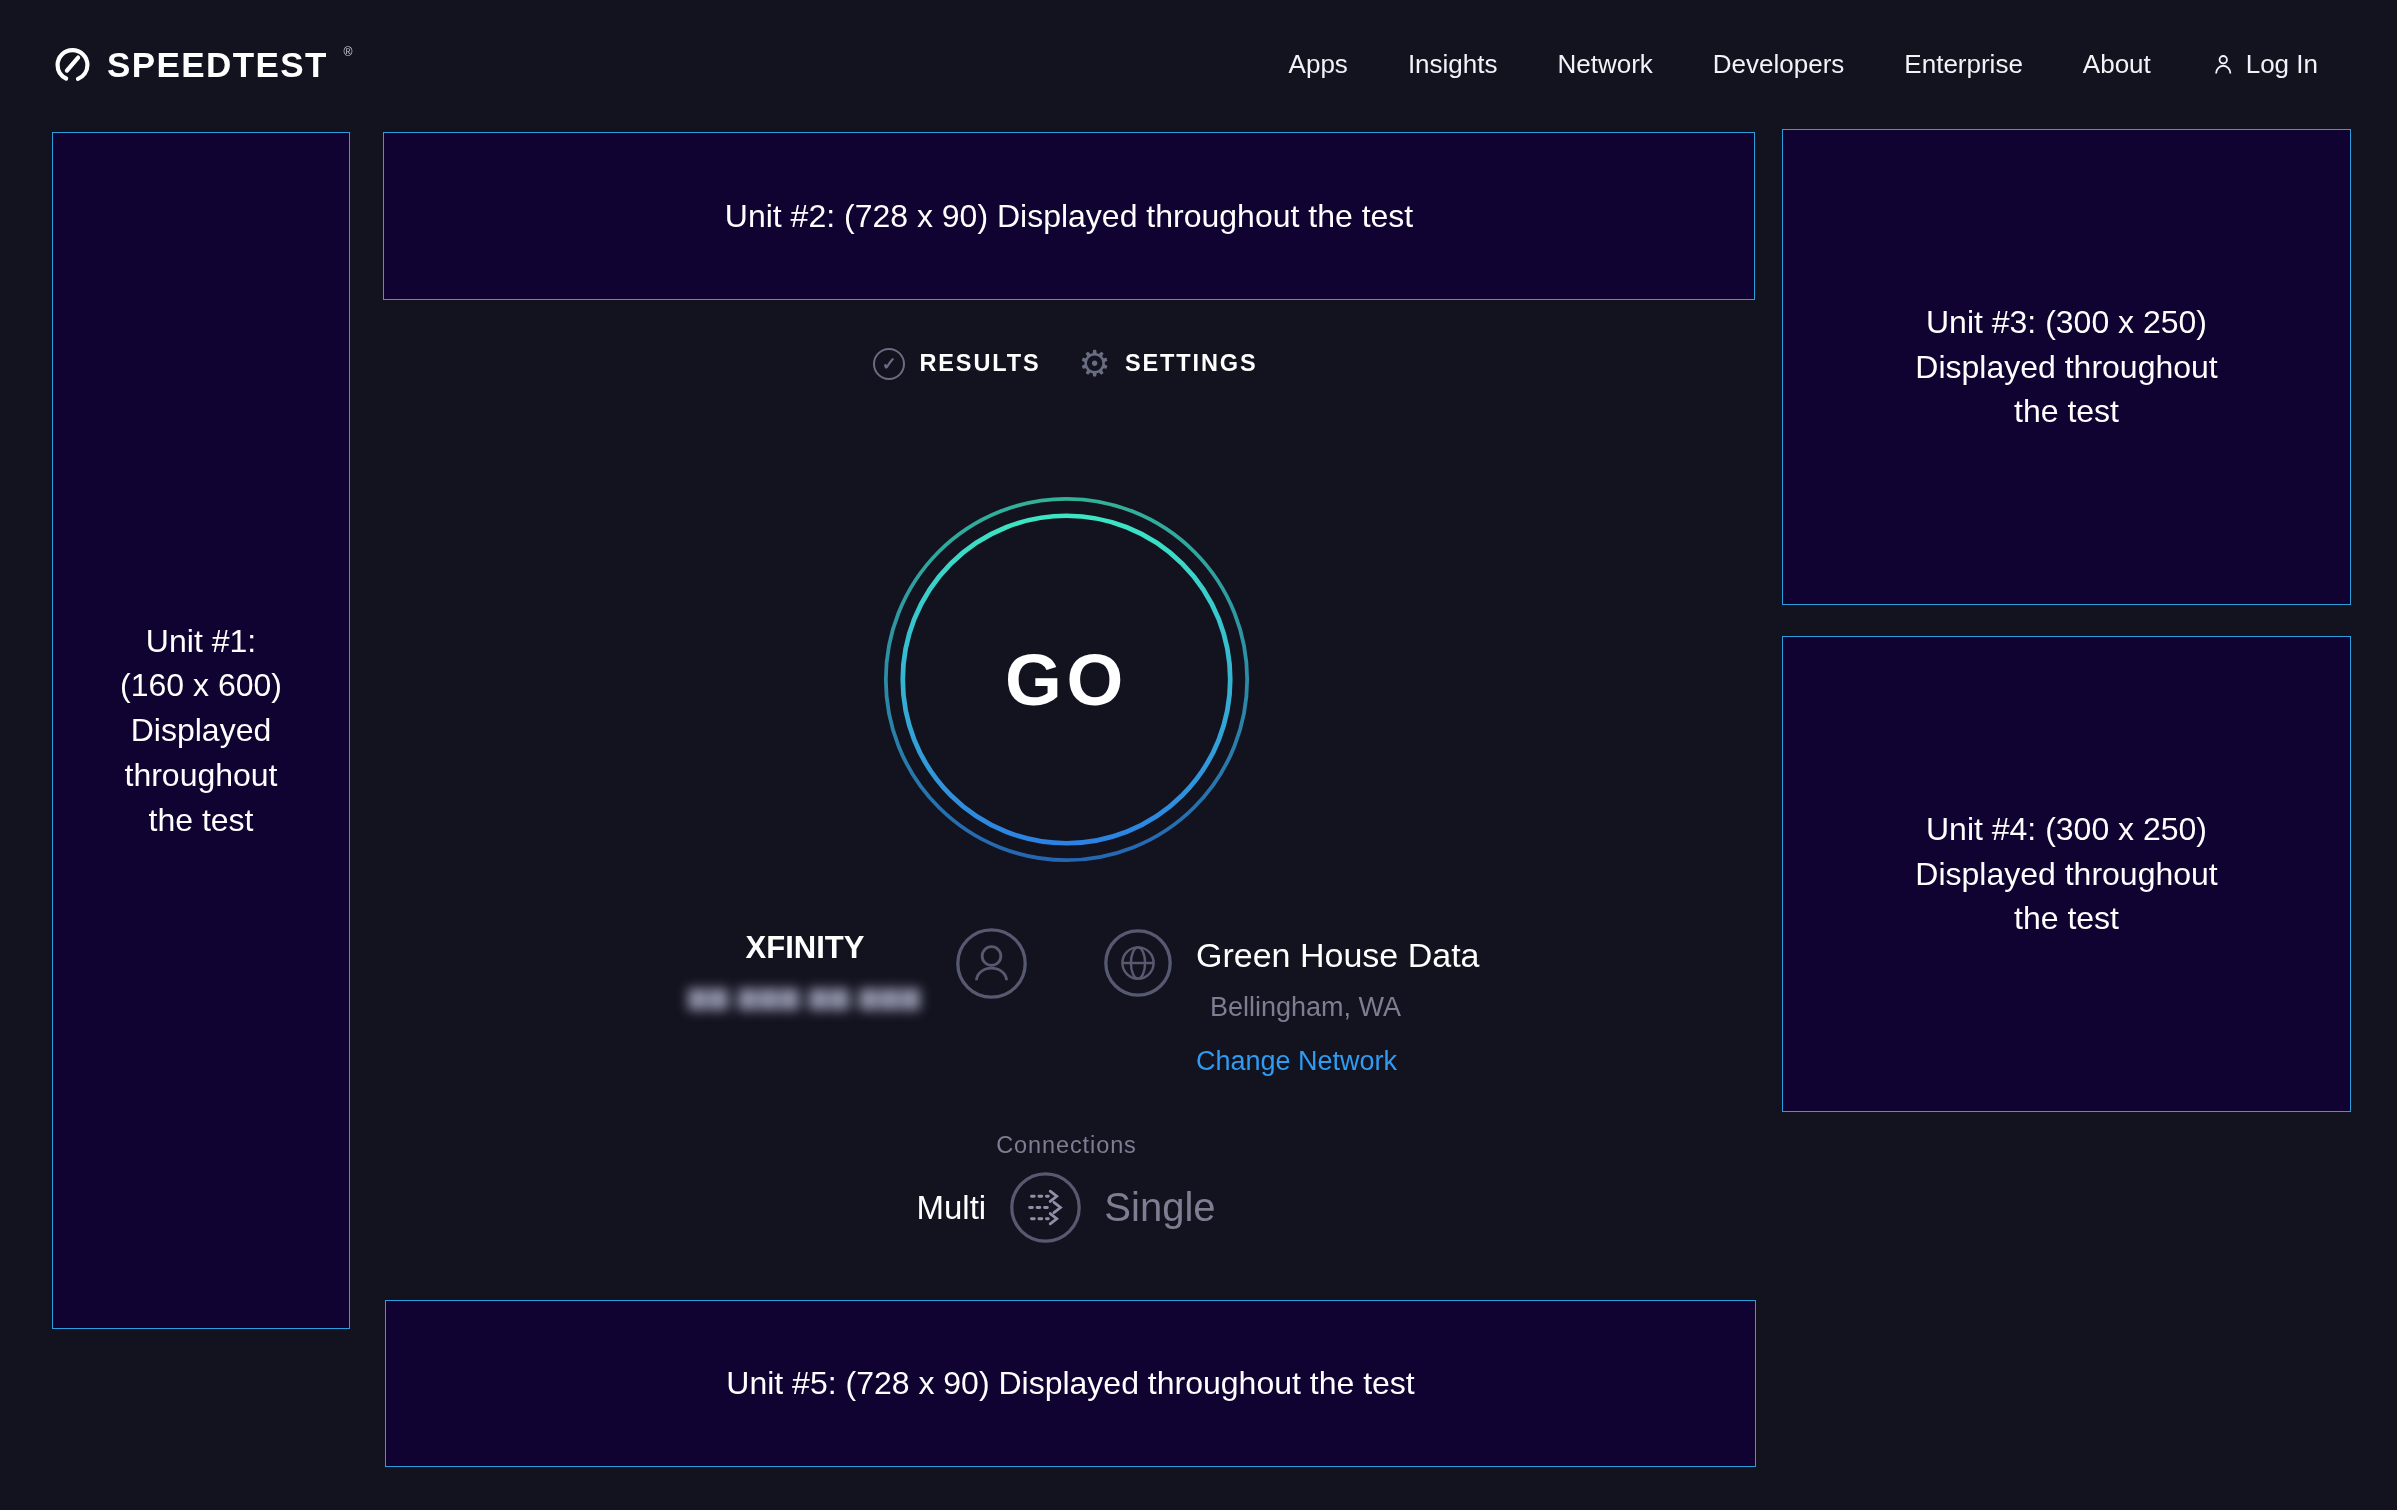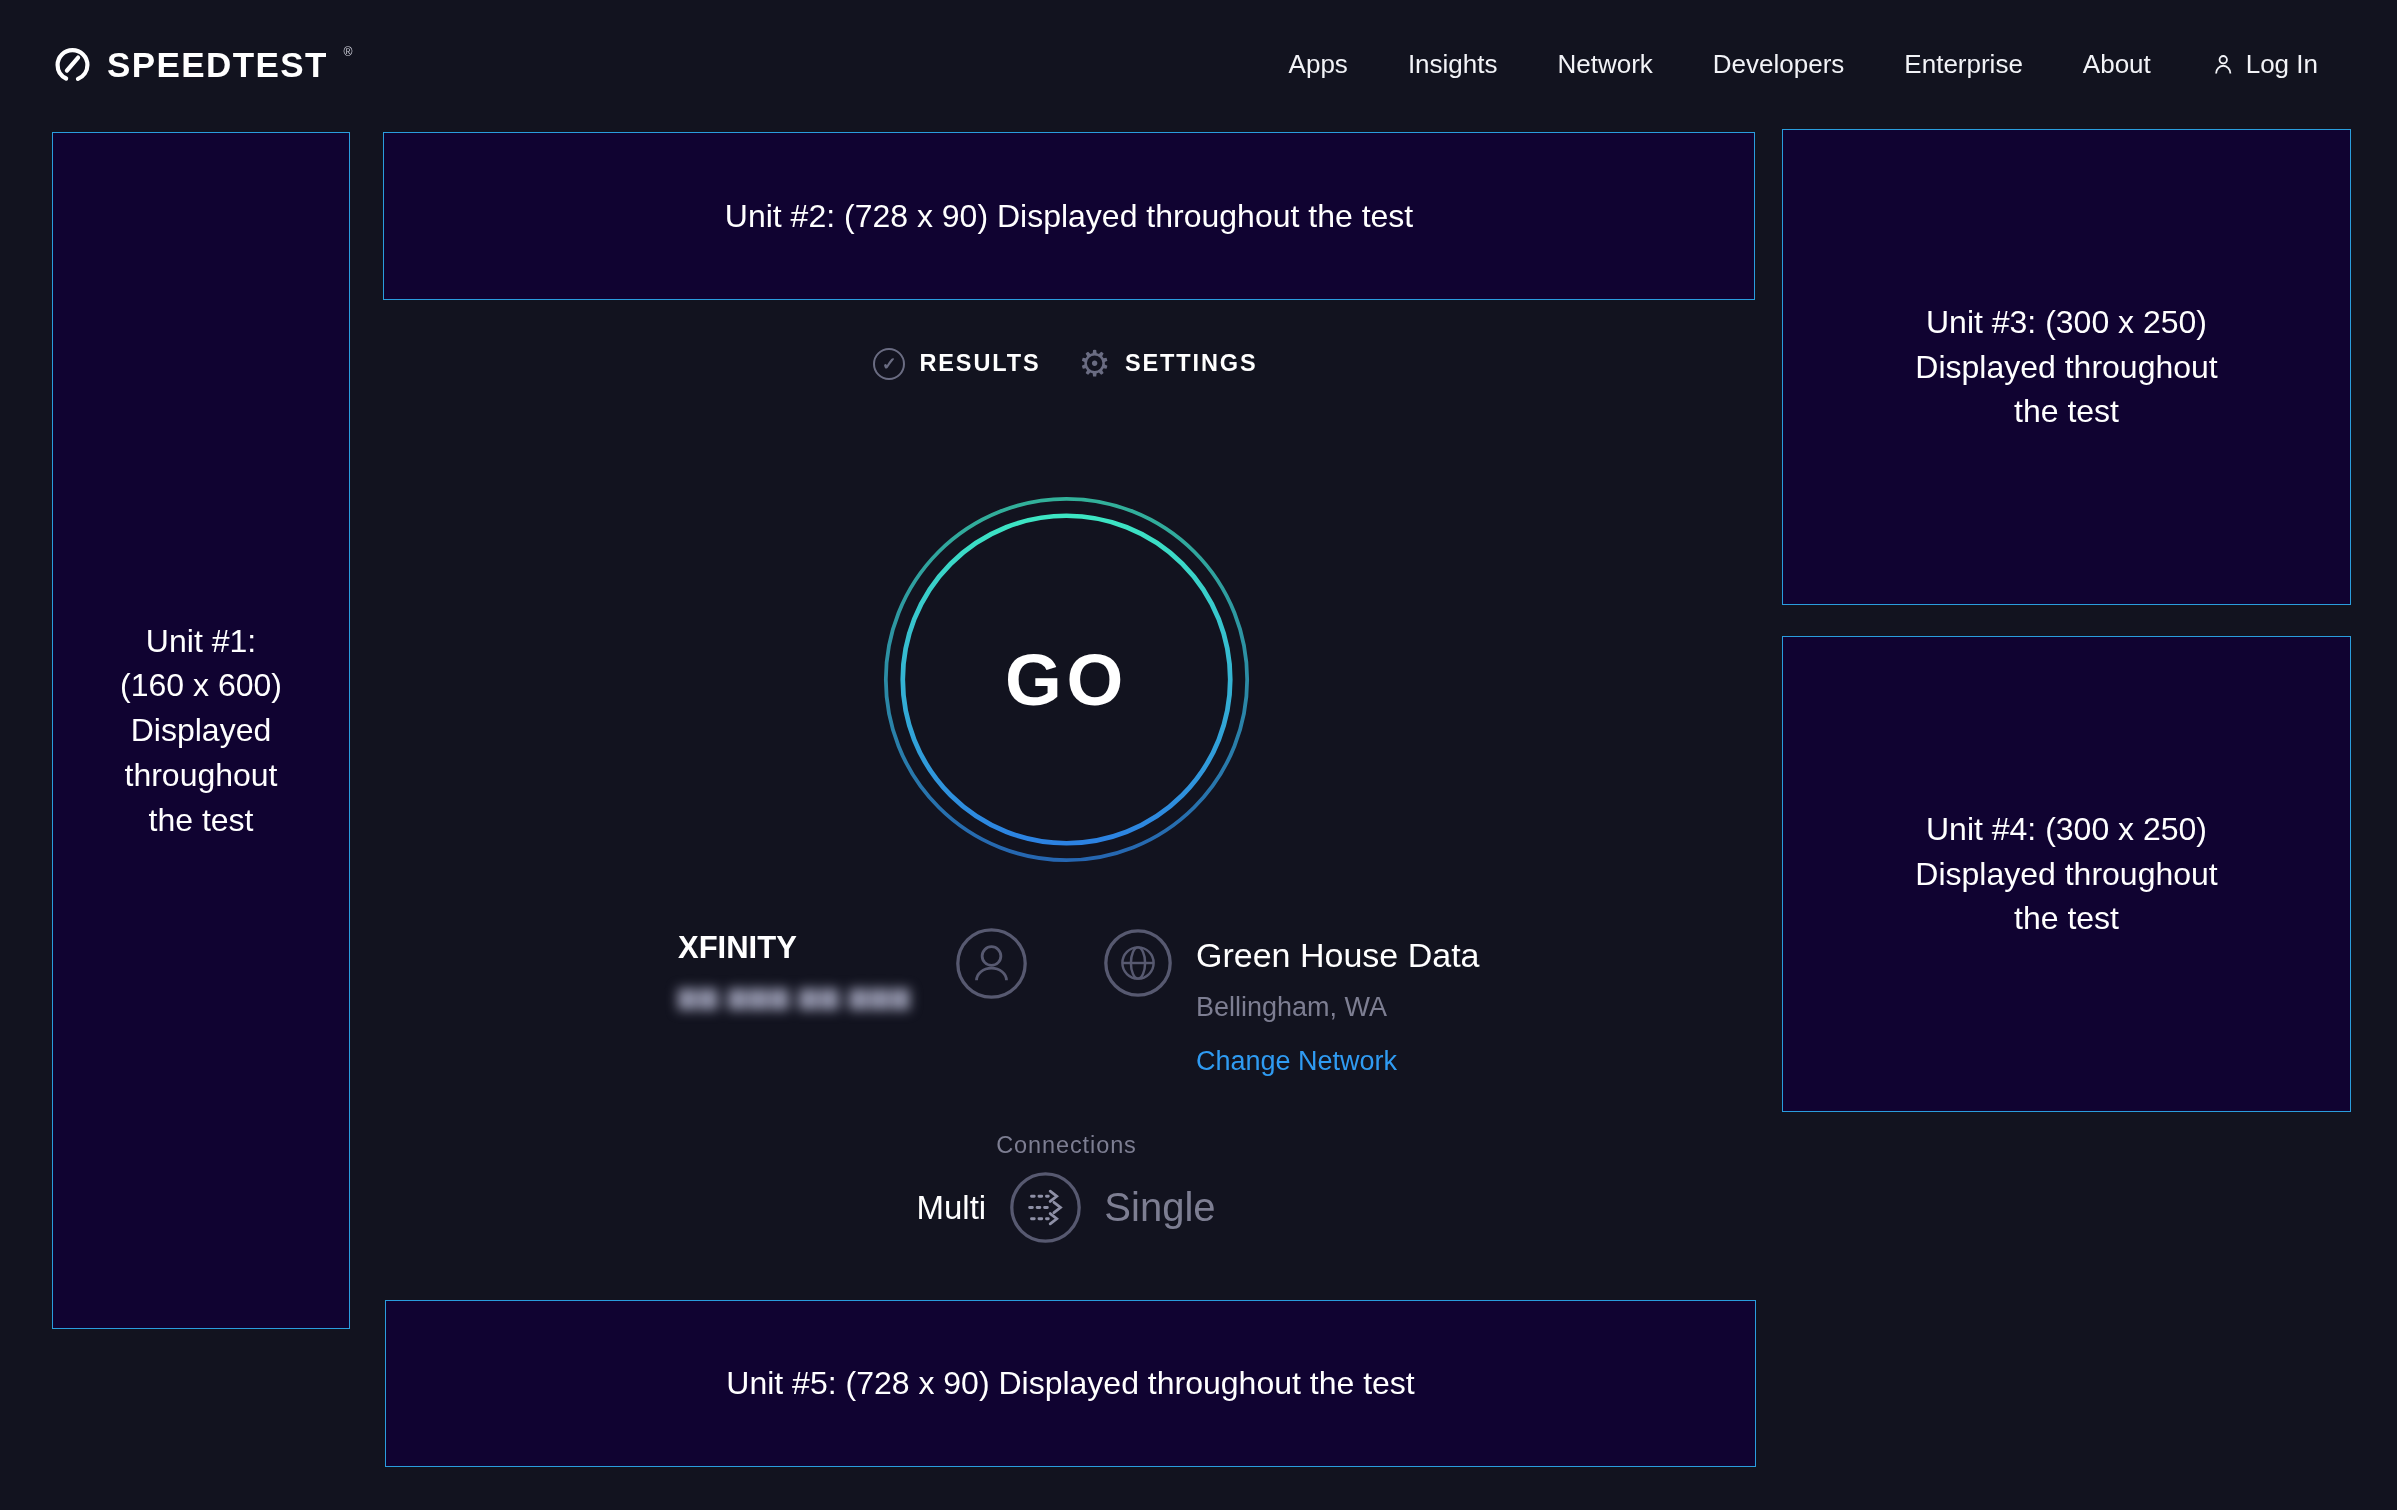--- a/index.html
+++ b/index.html
@@ -48,30 +48,30 @@
   .go{
     position:absolute;left:883px;top:496px;width:367px;height:367px;cursor:pointer;
   }
   .go svg{position:absolute;left:0;top:0;}
   .go-label{
     position:absolute;left:0;top:0;width:367px;height:367px;
     display:flex;align-items:center;justify-content:center;
     font-size:73px;font-weight:600;letter-spacing:4.7px;color:#fff;
   }
   
-  .isp-block{position:absolute;left:678px;top:930px;width:254px;text-align:left;}
+  .isp-block{position:absolute;left:678px;top:930px;width:254px;text-align:center;}
   .isp-name{font-size:31px;font-weight:700;color:#fff;}
   .isp-ip{
     display:inline-block;margin-top:15px;font-size:24.5px;letter-spacing:1.9px;
     color:#8e90a6;filter:blur(5.6px);
   }
   .icon-ring{position:absolute;}
   .server-block{position:absolute;left:1196px;top:936px;width:395px;text-align:left;}
   .server-name{font-size:34px;font-weight:500;color:#fff;}
-  .server-loc{font-size:27px;color:#7d7e92;margin-top:17px;}
+  .server-loc{font-size:27px;color:#7d7e92;margin-top:17px;margin-left:14px;}
   .server-change{font-size:27px;color:#2f9bf2;margin-top:22.6px;cursor:pointer;display:inline-block;}
   
   .conn-label{
     position:absolute;left:878px;top:1132px;width:377px;text-align:center;
     font-size:23.5px;color:#7d7e92;letter-spacing:0.9px;
   }
   .conn-row{
     position:absolute;left:821px;top:1169px;width:490px;height:77px;
     display:flex;align-items:center;justify-content:center;gap:22.6px;
   }

